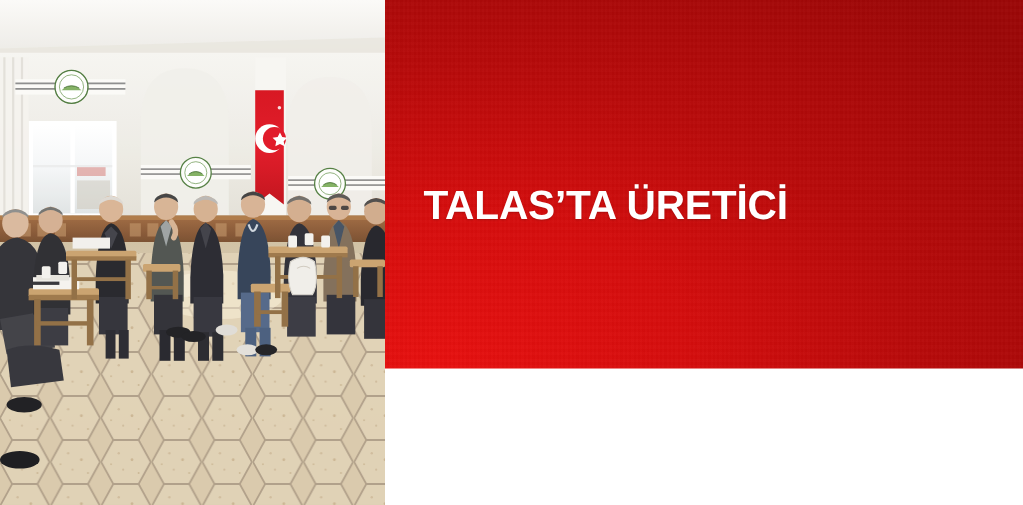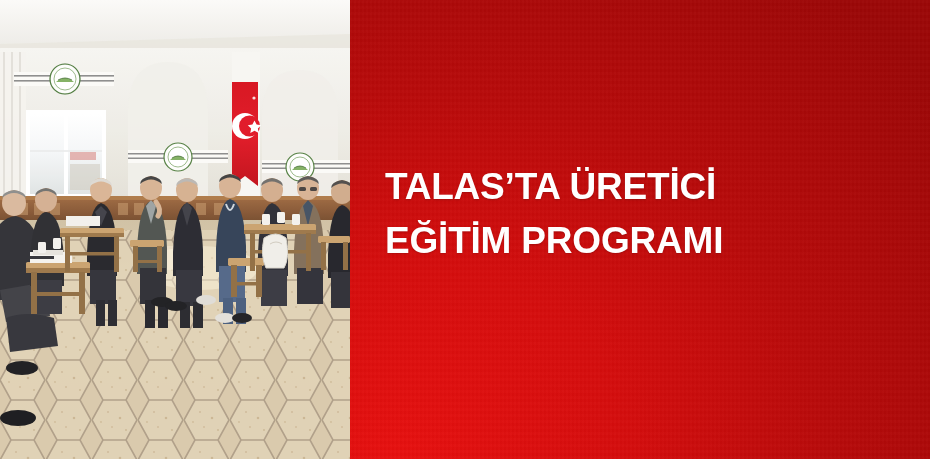--- a/index.html
+++ b/index.html
@@ -22,21 +22,21 @@
     width: 350px; height: 459px;
     overflow: hidden;
     background: #cfc9bd;
   }
   .photo svg { display: block; width: 350px; height: 459px; }
 
   
   .red-panel {
     position: absolute;
     left: 350px; top: 0;
-    width: 580px; height: 459px;
+    width: 580px; height: 335px;
     background:
       radial-gradient(120% 130% at 8% 100%, #e8100f 0%, #d60d0d 32%, #b80a0a 62%, #9c0707 100%);
     overflow: hidden;
   }
   .red-panel::after {
     
     content: "";
     position: absolute; inset: 0;
     background-image:
       repeating-linear-gradient(90deg, rgba(255,255,255,0.013) 0 2px, rgba(0,0,0,0.013) 2px 4px),
@@ -349,17 +349,16 @@
         <ellipse cx="242" cy="318" rx="10" ry="5" fill="#1a1a1d"></ellipse>
 
         <rect x="0" y="0" width="350" height="459" fill="#ffffff" opacity="0.05"></rect>
       </g>
     </svg>
   </div>
 
   <div class="red-panel">
     <div class="headline">
       <span class="line">TALAS’TA ÜRETİCİ</span>
-      <span class="line">EĞİTİM PROGRAMI</span>
     </div>
   </div>
 
 </div>
 
 </body></html>

